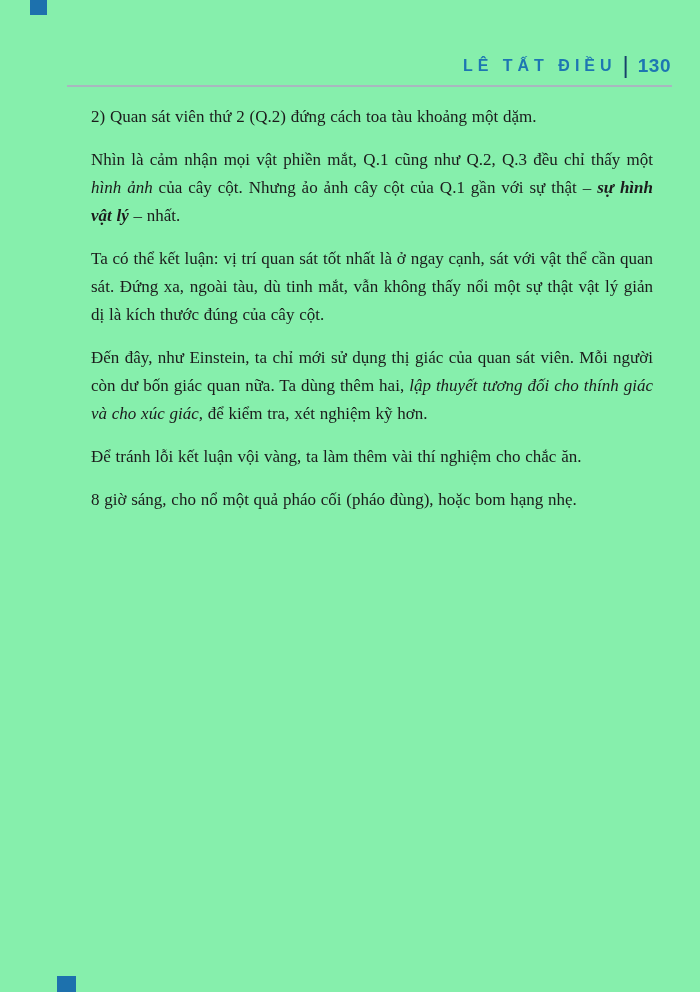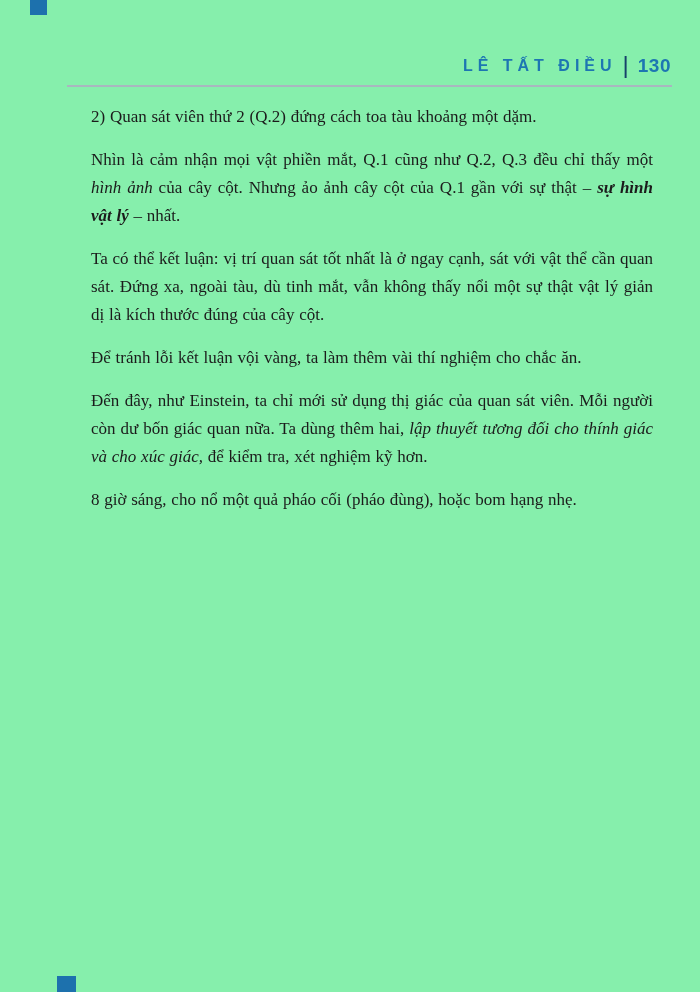--- a/index.html
+++ b/index.html
@@ -78,20 +78,20 @@
     <span class="divider" style="color: rgb(23, 65, 107);">|</span>
     <span class="page-number">130</span>
   </header>
 
   <div class="rule" style="background: rgb(169, 182, 191);"></div>
 
   <main class="content" id="content" style="color: rgb(27, 27, 27);">
       <p class="para"><span class="seg-normal">2) Quan sát viên thứ 2 (Q.2) đứng cách toa tàu khoảng một dặm.</span></p>
       <p class="para"><span class="seg-normal">Nhìn là cảm nhận mọi vật phiền mắt, Q.1 cũng như Q.2, Q.3 đều chỉ thấy một </span><span class="seg-italic">hình ảnh</span><span class="seg-normal"> của cây cột. Nhưng ảo ảnh cây cột của Q.1 gần với sự thật – </span><span class="seg-bold-italic">sự hình vật lý</span><span class="seg-normal"> – nhất.</span></p>
       <p class="para"><span class="seg-normal">Ta có thể kết luận: vị trí quan sát tốt nhất là ở ngay cạnh, sát với vật thể cần quan sát. Đứng xa, ngoài tàu, dù tinh mắt, vẫn không thấy nổi một sự thật vật lý giản dị là kích thước đúng của cây cột.</span></p>
+      <p class="para"><span class="seg-normal">Đến đây, như Einstein, ta chỉ mới sử dụng thị giác của quan sát viên. Mỗi người còn dư bốn giác quan nữa. Ta dùng thêm hai, </span><span class="seg-italic">lập thuyết tương đối cho thính giác và cho xúc giác,</span><span class="seg-normal"> để kiểm tra, xét nghiệm kỹ hơn.</span></p>
       <p class="para"><span class="seg-normal">Để tránh lỗi kết luận vội vàng, ta làm thêm vài thí nghiệm cho chắc ăn.</span></p>
-      <p class="para"><span class="seg-normal">Đến đây, như Einstein, ta chỉ mới sử dụng thị giác của quan sát viên. Mỗi người còn dư bốn giác quan nữa. Ta dùng thêm hai, </span><span class="seg-italic">lập thuyết tương đối cho thính giác và cho xúc giác,</span><span class="seg-normal"> để kiểm tra, xét nghiệm kỹ hơn.</span></p>
       <p class="para"><span class="seg-normal">8 giờ sáng, cho nổ một quả pháo cối (pháo đùng), hoặc bom hạng nhẹ.</span></p>
     </main>
 
   <div class="edge-mark bottom" style="background: rgb(29, 113, 173);"></div>
 
 </div>
 
 </body></html>

